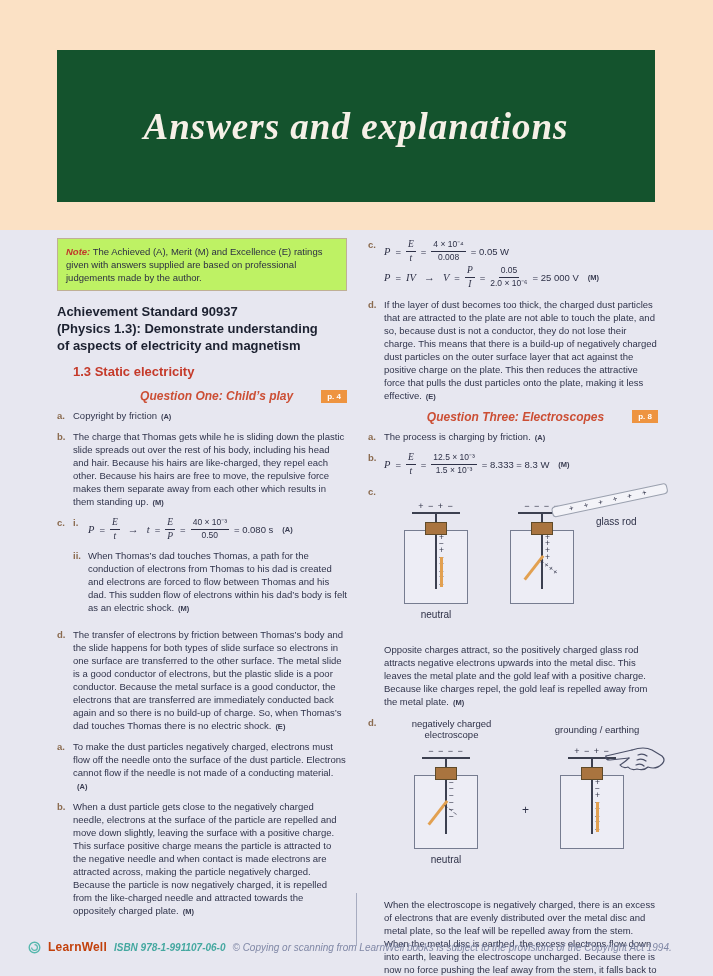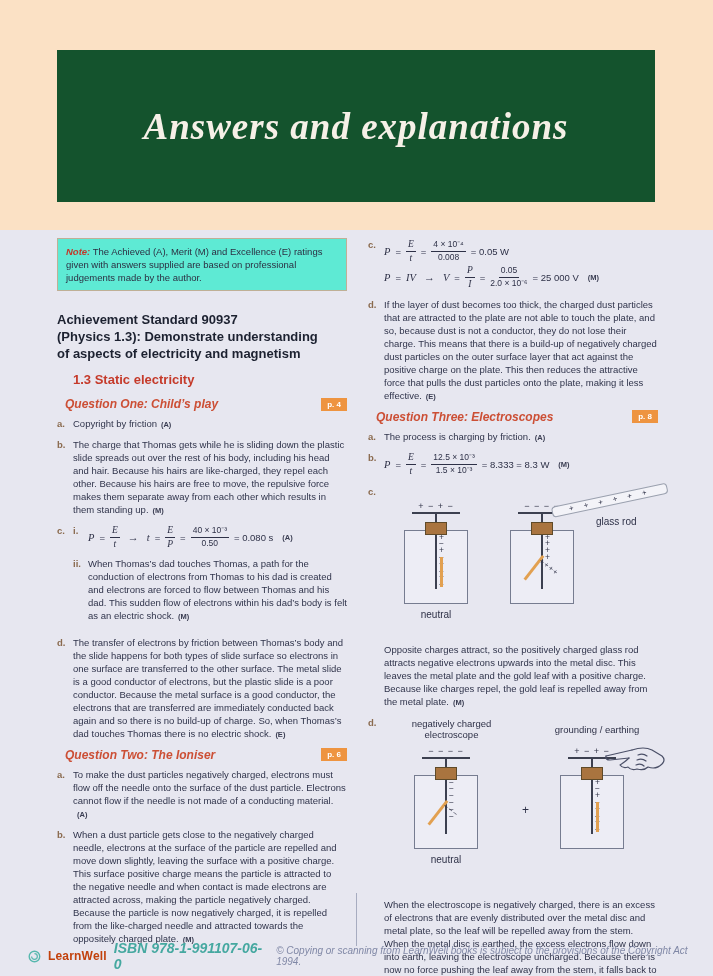--- a/index.html
+++ b/index.html
@@ -3,25 +3,25 @@
 <meta charset="utf-8">
 <style>
   html,body{margin:0;padding:0;}
   body{width:713px;height:976px;background:#e7e7f0;font-family:"Liberation Sans",sans-serif;position:relative;overflow:hidden;color:#30344b;}
   .banner-wrap{position:absolute;left:0;top:0;width:713px;height:230px;background:#fbe1c5;}
   .banner{position:absolute;left:57px;top:50px;width:598px;height:152px;background:#14532d;display:flex;align-items:center;justify-content:center;}
   .banner-title{font-family:"Liberation Serif",serif;font-style:italic;font-weight:bold;font-size:37px;color:#f6f0e7;letter-spacing:1px;}
   .col{position:absolute;top:238px;width:290px;}
   .col-left{left:57px;}
   .col-right{left:368px;}
-  .note-box{background:#5eead4;border:1px solid #bfb096;padding:6px 8px;font-size:9.5px;line-height:13px;margin-bottom:20px;color:#2c2f42;}
+  .note-box{background:#bef264;border:1px solid #bfb096;padding:6px 8px;font-size:9.5px;line-height:13px;margin-bottom:12px;color:#2c2f42;}
   .note-label{color:#c0392b;font-style:italic;font-weight:bold;}
   .std-heading{font-size:13px;font-weight:bold;line-height:17px;color:#1c2130;margin:4px 0 10px 0;}
   .sec-heading{font-size:13px;font-weight:bold;color:#c53a2a;margin:0 0 10px 16px;}
-  .qhead{display:flex;justify-content:space-between;align-items:center;margin:4px 0 6px 8px;}
+  .qhead{display:flex;justify-content:flex-end;align-items:center;margin:4px 0 6px 8px;gap:28px;}
   .qtitle{font-size:12px;font-weight:bold;font-style:italic;color:#cc4f35;}
   .badge{background:#ee9440;color:#fff;font-size:8px;font-weight:bold;padding:2px 6px;border-radius:0;}
   .item{display:flex;margin-bottom:7px;font-size:9.5px;line-height:13px;}
   .marker{width:16px;flex:none;font-weight:bold;color:#8a6a4e;}
   .ibody{flex:1;}
   .sub-item{display:flex;margin-bottom:6px;}
   .sub-marker{width:15px;flex:none;font-weight:bold;color:#8a6a4e;}
   .rating{font-size:7.5px;font-weight:bold;color:#3a3d52;margin-left:4px;}
   .eq{display:flex;align-items:center;gap:5px;flex-wrap:wrap;color:#2e3147;min-height:22px;font-size:9.5px;margin:1px 0;}
   .eq-v{font-family:"Liberation Serif",serif;font-style:italic;font-size:10.5px;}
@@ -49,21 +49,21 @@
   .scope-label{font-size:10px;margin-top:4px;color:#2e3147;}
   .rod{position:absolute;width:116px;height:9px;border:1px solid #9aa0ae;background:#f3f3f8;border-radius:4px;transform:rotate(-12deg);transform-origin:0 50%;display:flex;align-items:center;justify-content:center;font-size:8px;letter-spacing:4px;color:#2e3147;line-height:1;}
   .rod-label{position:absolute;font-size:10px;color:#2e3147;}
   .diag-caption{position:absolute;font-size:9.5px;line-height:11.5px;text-align:center;color:#2e3147;}
   .plus-between{position:absolute;font-size:12px;color:#2e3147;}
   .hand{position:absolute;}
   .para{font-size:9.5px;line-height:13px;}
   
   .footer{position:absolute;left:28px;top:940px;display:flex;align-items:center;gap:7px;}
   .brand{font-size:12px;font-weight:bold;color:#c2410c;letter-spacing:0.2px;}
-  .isbn{font-size:14px;font-style:italic;color:#45a8a0;font-weight:bold;}
+  .isbn{font-size:10px;font-style:italic;color:#45a8a0;font-weight:bold;}
   .copyright{font-size:10px;font-style:italic;color:#8088a6;}
   .center-mark{position:absolute;left:356px;top:893px;width:1px;height:53px;background:#a7acc0;}
 </style>
 </head>
 <body>
 
 <div class="banner-wrap">
   <div class="banner">
     <div class="banner-title">Answers and explanations</div>
   </div>
@@ -131,24 +131,20 @@
         <span class="ibody"><span>When Thomas’s dad touches Thomas, a path for the conduction of electrons from Thomas to his dad is created and electrons are forced to flow between Thomas and his dad. This sudden flow of electrons within his dad’s body is felt as an electric shock.</span><span class="rating">(M)</span></span>
       </span>
     </span>
   </div>
 
   <div class="item">
     <span class="marker">d.</span>
     <span class="ibody"><span>The transfer of electrons by friction between Thomas’s body and the slide happens for both types of slide surface so electrons in one surface are transferred to the other surface. The metal slide is a good conductor of electrons, but the plastic slide is a poor conductor. Because the metal surface is a good conductor, the electrons that are transferred are immediately conducted back again and so there is no build-up of charge. So, when Thomas’s dad touches Thomas there is no electric shock.</span><span class="rating">(E)</span></span>
   </div>
 
-  <div class="qhead">
-    <span class="qtitle">Question Two: The Ioniser</span>
-    <span class="badge">p. 6</span>
-  </div>
 
   <div class="item">
     <span class="marker">a.</span>
     <span class="ibody"><span>To make the dust particles negatively charged, electrons must flow off the needle onto the surface of the dust particle. Electrons cannot flow if the needle is not made of a conducting material.</span><span class="rating">(A)</span></span>
   </div>
 
   <div class="item">
     <span class="marker">b.</span>
     <span class="ibody"><span>When a dust particle gets close to the negatively charged needle, electrons at the surface of the particle are repelled and move down slightly, leaving the surface with a positive charge. This surface positive charge means the particle is attracted to the negative needle and when contact is made electrons are attracted across, making the particle negatively charged. Because the particle is now negatively charged, it is repelled from the like-charged needle and attracted towards the oppositely charged plate.</span><span class="rating">(M)</span></span>
   </div>

